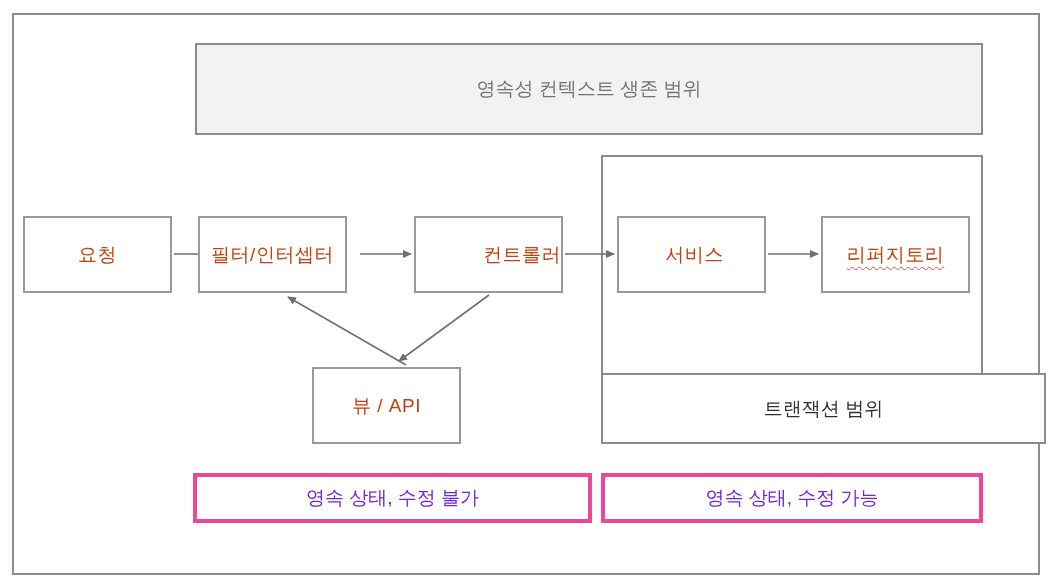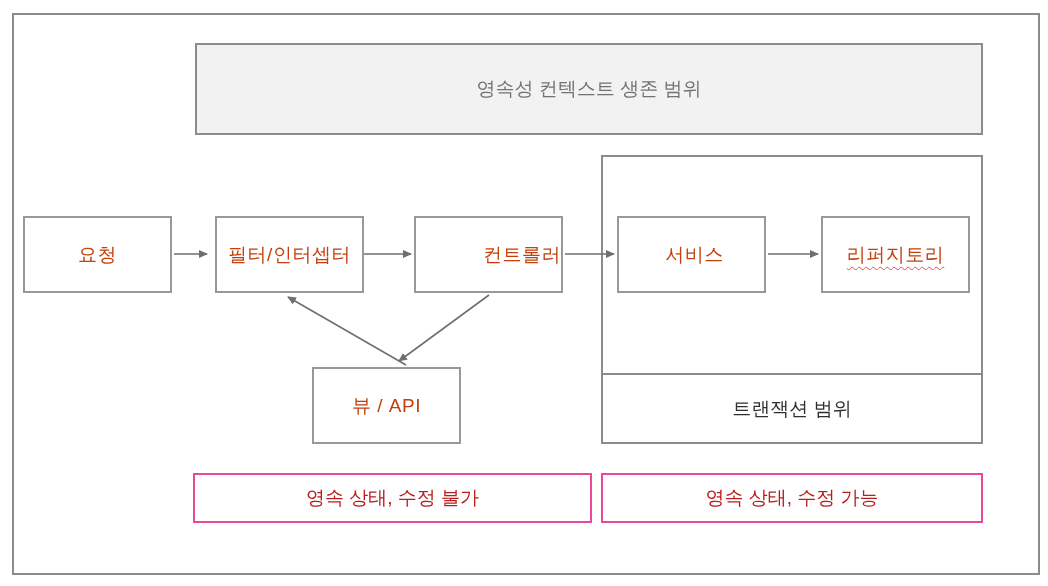--- a/index.html
+++ b/index.html
@@ -40,21 +40,21 @@
     position: absolute;
     left: 601px; top: 155px;
     width: 382px; height: 289px;
     border: 2px solid #8c8c8c;
     box-sizing: border-box;
     background: #ffffff;
   }
   .txn-label-zone {
     position: absolute;
     left: 601px; top: 373px;
-    width: 382px; height: 71px;
+    width: 445px; height: 71px;
     border: 2px solid #8c8c8c;
     box-sizing: border-box;
     display: flex;
     align-items: center;
     justify-content: center;
     font-size: 19px;
     color: #2f2f2f;
     background: #ffffff;
   }
   .node {
@@ -64,43 +64,43 @@
     border: 2px solid #999999;
     box-sizing: border-box;
     display: flex;
     align-items: center;
     justify-content: center;
     font-size: 19px;
     color: #c2410c;
     letter-spacing: 0.5px;
   }
   .node-request    { left: 23px;  top: 216px; }
-  .node-filter     { left: 215px; top: 216px; }
+  .node-filter     { left: 198px; top: 216px; }
   .node-controller { left: 414px; top: 216px; justify-content: flex-end; }
   .node-service    { left: 617px; top: 216px; padding-left: 6px; }
   .node-repository { left: 821px; top: 216px; }
   .node-view-api   { left: 312px; top: 367px; }
   .squiggly {
     text-decoration: underline wavy #e05252;
     text-decoration-thickness: 1px;
     text-underline-offset: 5px;
     text-decoration-skip-ink: none;
     text-align: right;
   }
   .footnote {
     position: absolute;
     height: 50px;
     background: #ffffff;
-    border: 2px solid #ec4899;
+    border: 4px solid #ec4899;
     box-sizing: border-box;
     display: flex;
     align-items: center;
     justify-content: center;
     font-size: 19px;
-    color: #b91c1c;
+    color: #6d28d9;
   }
   .footnote-left  { left: 193px; top: 473px; width: 399px; }
   .footnote-right { left: 601px; top: 473px; width: 382px; }
   svg.arrows {
     position: absolute;
     left: 0; top: 0;
     width: 1048px; height: 586px;
     pointer-events: none;
   }
   svg.arrows line { stroke: #6f6f6f; stroke-width: 1.6; }

